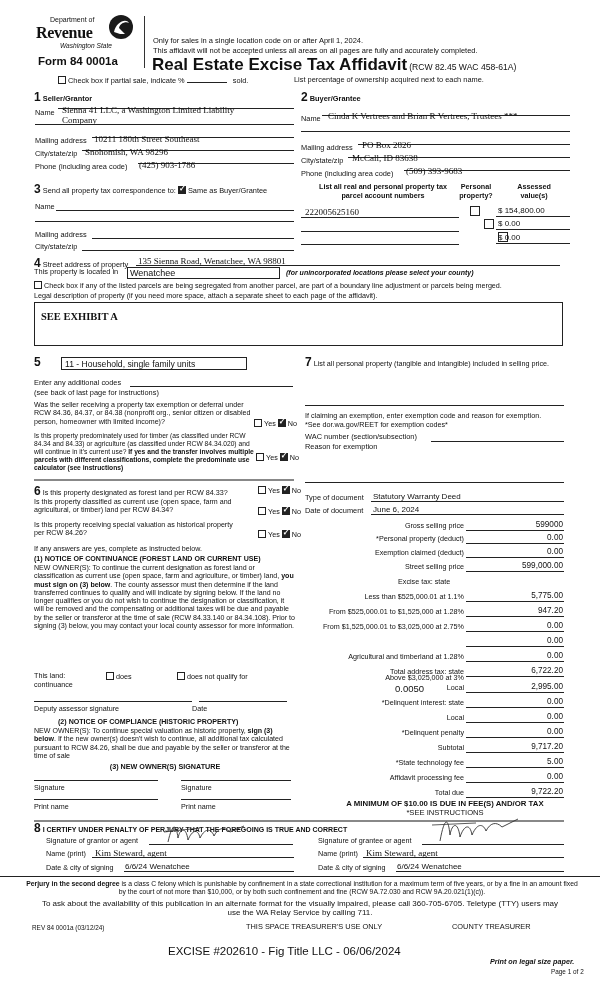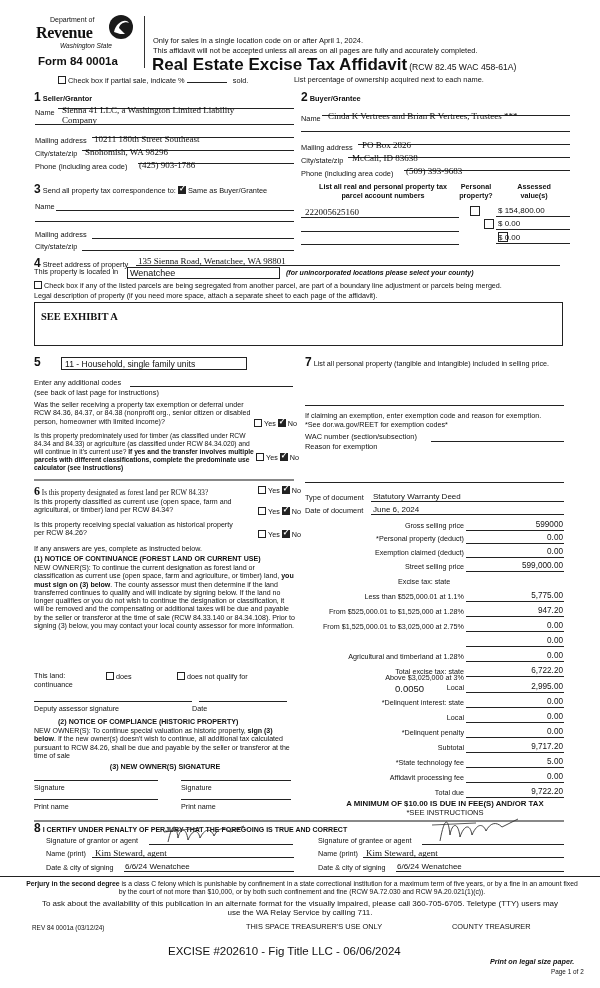--- a/index.html
+++ b/index.html
@@ -221,21 +221,21 @@
 <div class="calc-val" style="left:480px;top:621px;width:84px;">0.00</div>
 
 <div class="calc-label" style="left:300px;width:164px;top:674px;">Above $3,025,000 at 3%</div>
 <div class="calc-lead" style="left:466px;top:646px;width:14px;"></div>
 <div class="calc-val" style="left:480px;top:636px;width:84px;">0.00</div>
 
 <div class="calc-label" style="left:300px;width:164px;top:653px;">Agricultural and timberland at 1.28%</div>
 <div class="calc-lead" style="left:466px;top:661px;width:14px;"></div>
 <div class="calc-val" style="left:480px;top:651px;width:84px;">0.00</div>
 
-<div class="calc-label" style="left:300px;width:164px;top:668px;">Total excise tax: state</div>
+<div class="calc-label" style="left:300px;width:164px;top:668px;">Total address tax: state</div>
 <div class="calc-lead" style="left:466px;top:676px;width:14px;"></div>
 <div class="calc-val" style="left:480px;top:666px;width:84px;">6,722.20</div>
 
 <div class="abs fillsans" style="left:395px;top:683px;font-size:9.5px;">0.0050</div>
 <div class="calc-label" style="left:420px;width:44px;top:684px;">Local</div>
 <div class="calc-lead" style="left:466px;top:692px;width:14px;"></div>
 <div class="calc-val" style="left:480px;top:682px;width:84px;">2,995.00</div>
 
 <div class="calc-label" style="left:300px;width:164px;top:699px;">*Delinquent interest: state</div>
 <div class="calc-lead" style="left:466px;top:707px;width:14px;"></div>
@@ -262,21 +262,21 @@
 <div class="calc-val" style="left:480px;top:772px;width:84px;">0.00</div>
 
 <div class="calc-label" style="left:300px;width:164px;top:789px;">Total due</div>
 <div class="calc-lead" style="left:466px;top:797px;width:14px;"></div>
 <div class="calc-val" style="left:480px;top:787px;width:84px;">9,722.20</div>
 
 <div class="abs b center" style="left:300px;top:799px;width:290px;font-size:7.8px;">A MINIMUM OF $10.00 IS DUE IN FEE(S) AND/OR TAX</div>
 <div class="abs center" style="left:300px;top:808px;width:290px;font-size:7.6px;">*SEE INSTRUCTIONS</div>
 
 
-<div class="abs" style="left:34px;top:484px;white-space:nowrap;font-size:7.2px;font-family:Liberation Serif, serif;">
+<div class="abs" style="left:34px;top:484px;white-space:nowrap;font-size:7.2px;">
   <span class="secnum">6</span> <span>Is this property designated as forest land per RCW 84.33?</span>
 </div>
 <div class="abs" style="left:258px;top:486px;white-space:nowrap;font-size:7.2px;">
   <span class="cb"></span><span>Yes</span>
   <span class="cb checked"></span><span>No</span>
 </div>
 <div class="abs" style="left:34px;top:498px;width:210px;font-size:7.1px;line-height:8.4px;">Is this property classified as current use (open space, farm and agricultural, or timber) land per RCW 84.34?</div>
 <div class="abs" style="left:258px;top:507px;white-space:nowrap;font-size:7.2px;">
   <span class="cb"></span><span>Yes</span>
   <span class="cb checked"></span><span>No</span>

